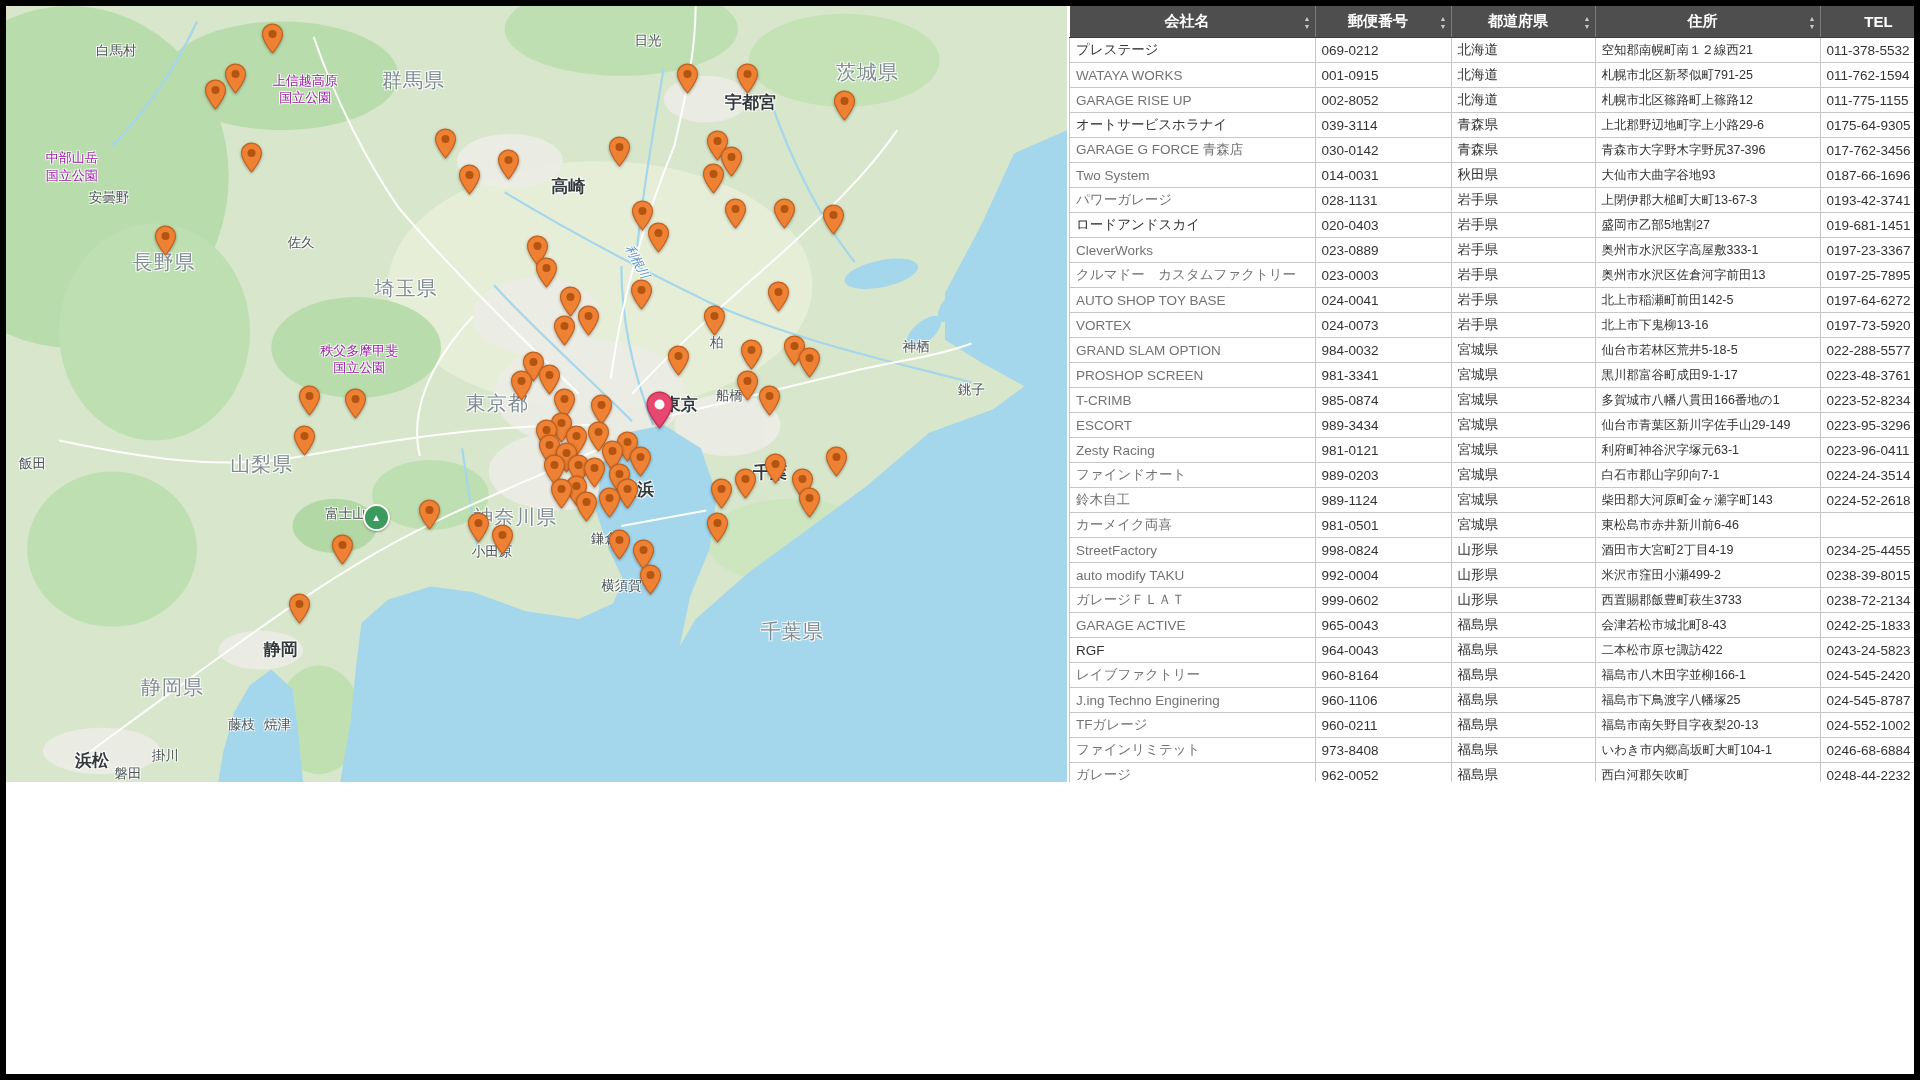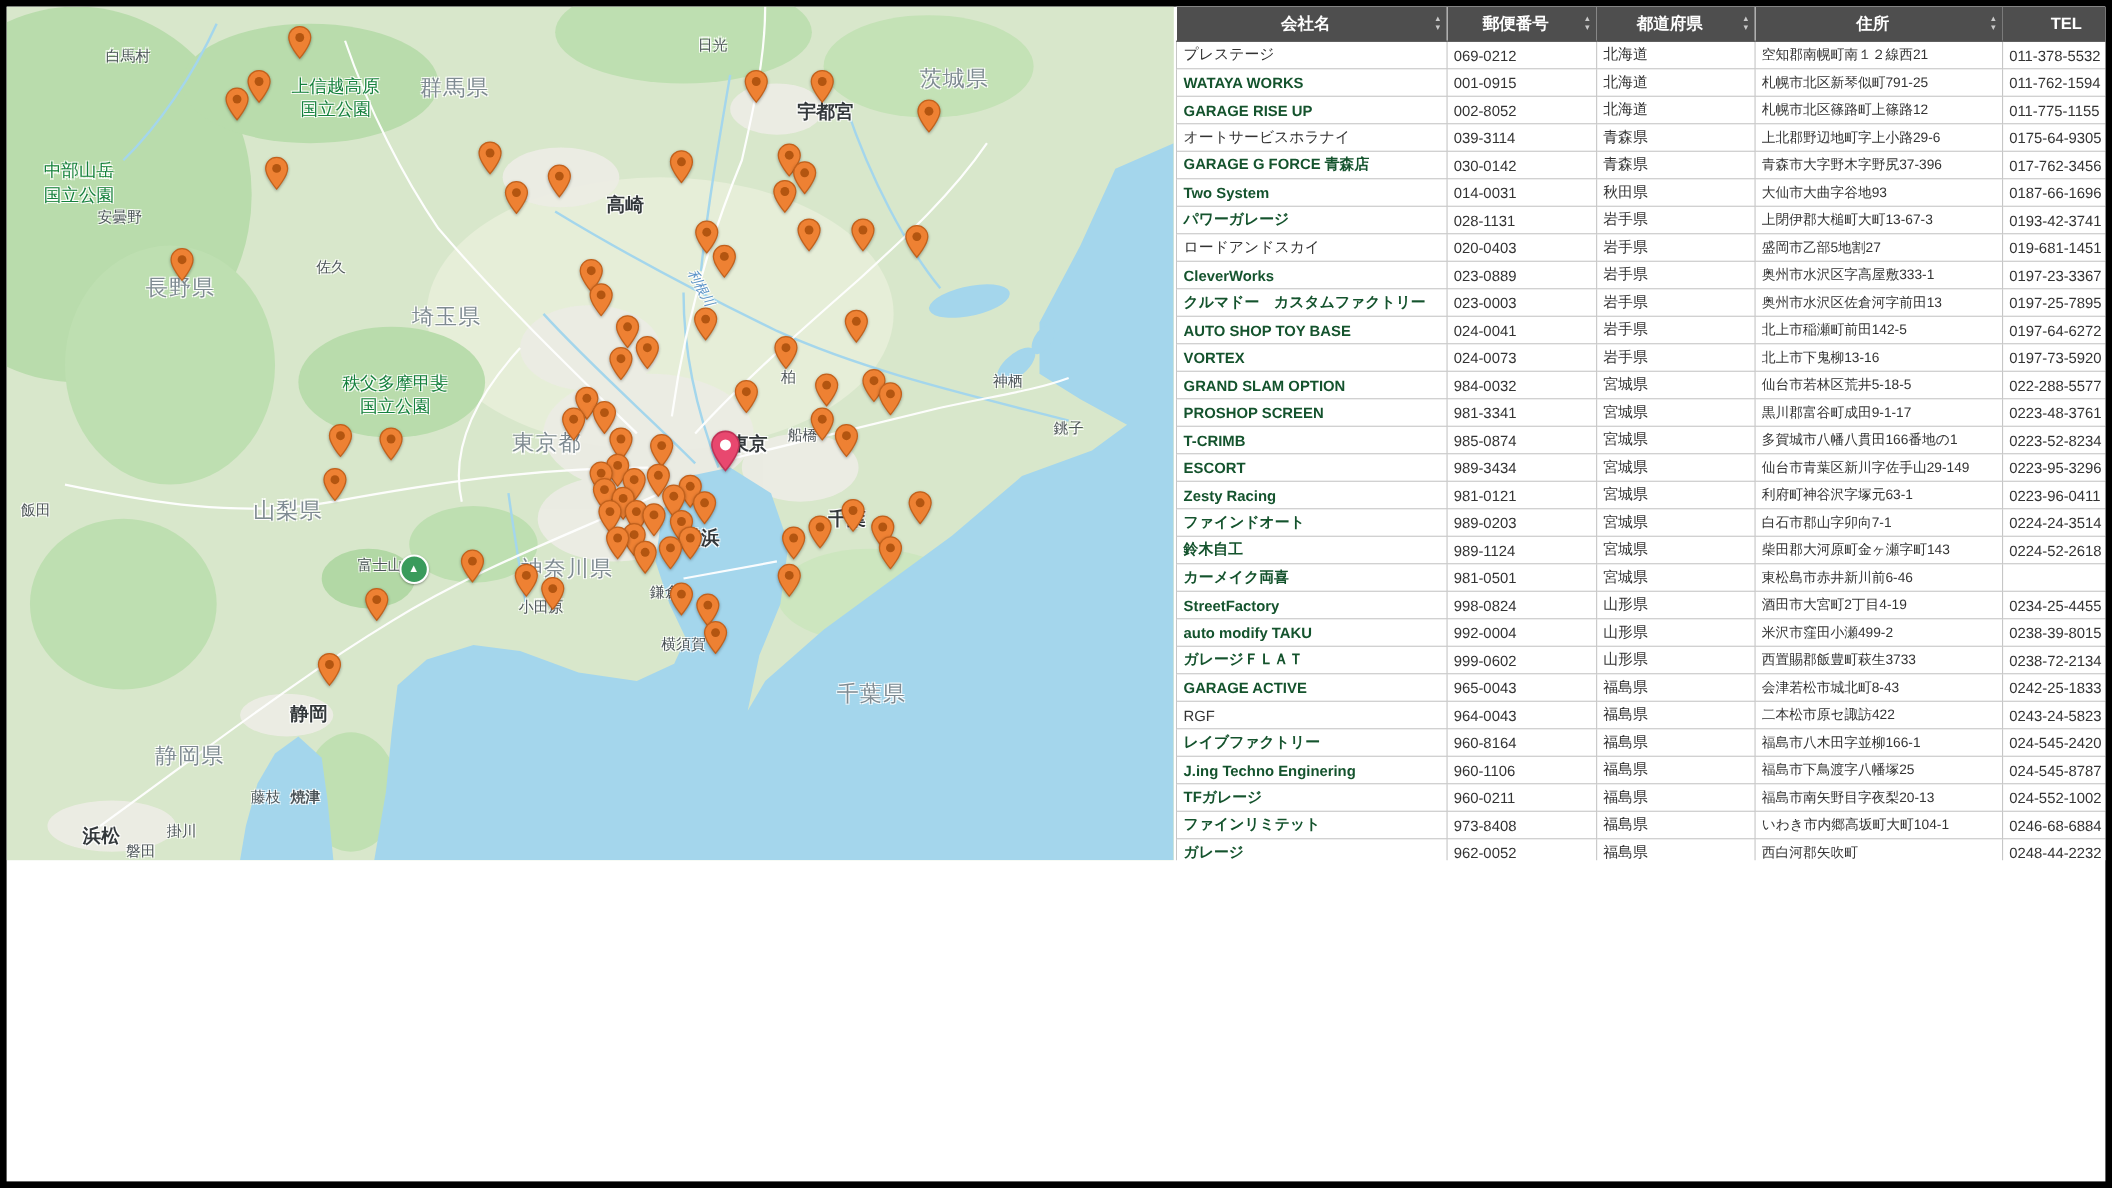--- a/index.html
+++ b/index.html
@@ -11,41 +11,41 @@
   .map svg.bg{position:absolute;left:0;top:0;width:100%;height:100%;}
   .layer{position:absolute;left:0;top:0;width:100%;height:100%;}
   .labels-layer{z-index:5;}
   .markers-layer{z-index:10;}
   .map-label{position:absolute;transform:translate(-50%,-50%);white-space:pre-line;text-align:center;
     text-shadow:-1px -1px 0 rgba(255,255,255,.85),1px -1px 0 rgba(255,255,255,.85),
                 -1px 1px 0 rgba(255,255,255,.85),1px 1px 0 rgba(255,255,255,.85);}
   .map-label.pref{font-size:20px;color:#7f8b92;letter-spacing:1px;}
   .map-label.city{font-size:13.5px;color:#4c5458;}
   .map-label.city-lg{font-size:17px;color:#33383b;font-weight:bold;}
-  .map-label.park{font-size:16px;color:#15803d;line-height:1.35;}
+  .map-label.park{font-size:13px;color:#a21caf;line-height:1.35;}
   .map-label.water-label{font-size:12px;color:#5a92c8;font-style:italic;}
 
   .pin{position:absolute;width:23px;height:31px;margin-left:-11.5px;margin-top:-11px;
        filter:drop-shadow(0 1px 1.5px rgba(0,0,0,.35));}
   .pin svg{width:100%;height:100%;display:block;}
   .pin-selected{width:29px;height:38px;margin-left:-14.5px;margin-top:-13.5px;}
   .poi{position:absolute;width:23px;height:23px;margin:-11.5px 0 0 -11.5px;background:#3a9b5c;
        border:2px solid #fff;border-radius:50%;color:#fff;display:flex;align-items:center;
        justify-content:center;font-size:10px;line-height:1;box-shadow:0 1px 2px rgba(0,0,0,.35);z-index:500;}
 
   
   .table-panel{position:absolute;left:1063px;top:0;width:845px;height:776px;overflow:hidden;background:#fff;}
   table.shops{border-collapse:collapse;table-layout:fixed;width:878px;}
   table.shops th{background:#4e4e4e;color:#fff;font-size:15px;font-weight:bold;height:31px;
        position:relative;border-right:1px solid #7a7a7a;border-bottom:1px solid #3a3a3a;
        text-align:center;padding:0 14px 0 4px;overflow:hidden;white-space:nowrap;}
   table.shops td{height:24px;border:1px solid #c6c6c6;font-size:13.5px;color:#333;
        padding:0 6px;white-space:nowrap;overflow:hidden;background:#fff;}
   table.shops td.c3{font-size:12.5px;}
-  table.shops td.link{color:#14532d;cursor:pointer;font-weight:bold;}
+  table.shops td.link{color:#737373;cursor:pointer;}
   .sort-icons{position:absolute;right:4px;top:50%;transform:translateY(-50%);
        display:flex;flex-direction:column;gap:1px;}
   .sort-icons i{font-style:normal;font-size:7px;line-height:7px;color:#c9c9c9;}
 </style>
 </head>
 <body>
 
 <div class="inner">
 
   <div class="map">
@@ -135,21 +135,21 @@
         <div class="map-label pref" style="left: 48%; top: 65.8%;">神奈川県</div>
         <div class="map-label city-lg" style="left: 59.5%; top: 62.2%;">横浜</div>
         <div class="map-label city" style="left: 45.8%; top: 70.4%;">小田原</div>
         <div class="map-label city" style="left: 56.4%; top: 68.7%;">鎌倉</div>
         <div class="map-label city" style="left: 58%; top: 74.7%;">横須賀</div>
         <div class="map-label pref" style="left: 74.1%; top: 74.4%; margin-top: 48px;">千葉県</div>
         <div class="map-label city" style="left: 2.5%; top: 59%;">飯田</div>
         <div class="map-label city-lg" style="left: 25.9%; top: 82.9%;">静岡</div>
         <div class="map-label pref" style="left: 15.7%; top: 87.7%;">静岡県</div>
         <div class="map-label city" style="left: 22.2%; top: 92.6%;">藤枝</div>
-        <div class="map-label city" style="left: 25.6%; top: 92.6%; font-weight: bold;">焼津</div>
+        <div class="map-label city" style="left: 25.6%; top: 92.6%;">焼津</div>
         <div class="map-label city-lg" style="left: 8.1%; top: 97.2%;">浜松</div>
         <div class="map-label city" style="left: 15%; top: 96.7%;">掛川</div>
         <div class="map-label city" style="left: 11.5%; top: 99%;">磐田</div>
       </div>
     <div class="layer markers-layer" id="map-markers">
         <div class="pin" style="left: 25.1%; top: 3.6%; z-index: 36;">
           <svg viewBox="0 0 24 32">
             <path d="M12 1C6.2 1 1.6 5.6 1.6 11.4 1.6 19 12 31 12 31s10.4-12 10.4-19.6C22.4 5.6 17.8 1 12 1z" fill="#ee8133" stroke="#c2611c" stroke-width="1.2"></path>
             <circle cx="12" cy="11.4" r="4.2" fill="#b35510"></circle>
           </svg>

